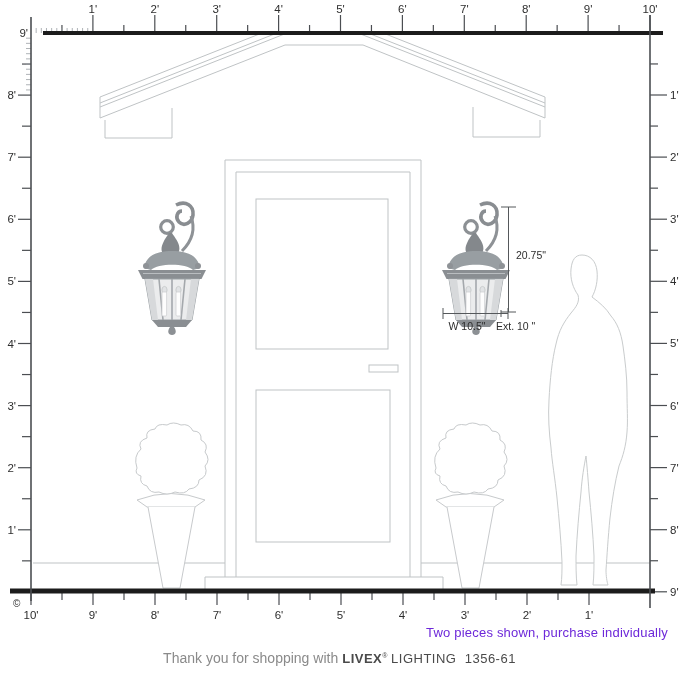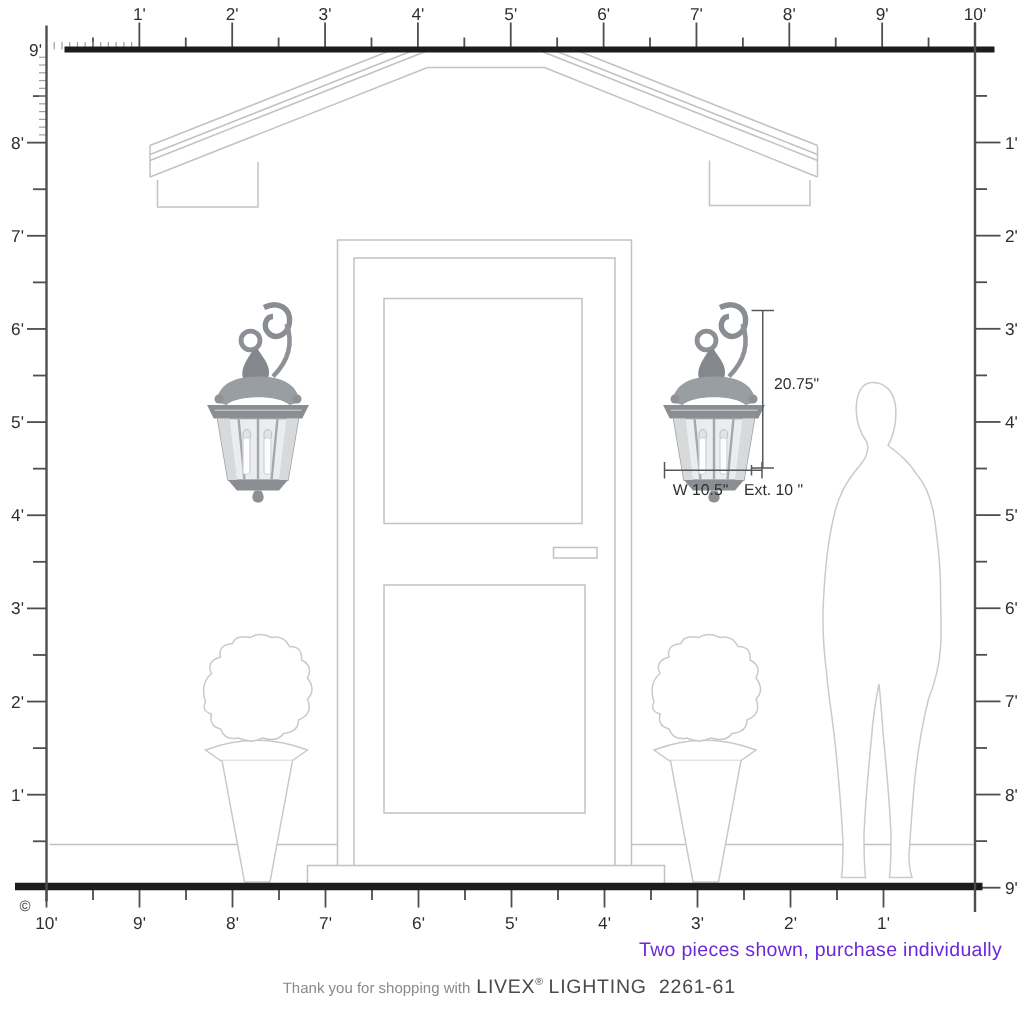--- a/index.html
+++ b/index.html
@@ -3,22 +3,22 @@
 <meta charset="utf-8">
 <style>
   html,body{margin:0;padding:0;background:#fff;}
   #stage{position:relative;width:679px;height:674px;background:#ffffff;overflow:hidden;
          font-family:"Liberation Sans",sans-serif;}
   #stage svg{position:absolute;left:0;top:0;}
   svg text{font-family:"Liberation Sans",sans-serif;fill:#2e2e2e;}
   .note{position:absolute;right:11px;top:625px;font-size:13px;color:#6d28d9;letter-spacing:.2px;}
   .footer{position:absolute;left:50%;transform:translateX(-50%);top:650px;white-space:nowrap;
           color:#4a4a4a;font-size:13px;}
-  .footer .small{font-size:10px;color:#8a8a8a;margin-right:4px;}
-  .footer .brand{font-weight:400;letter-spacing:.5px;}
+  .footer .small{font-size:14px;color:#8a8a8a;margin-right:4px;}
+  .footer .brand{font-weight:700;letter-spacing:.5px;}
   .footer sup{font-size:7px;vertical-align:super;}
   .footer .product{letter-spacing:.5px;white-space:pre;}
 </style>
 </head>
 <body>
 
 <div id="stage">
 
 <svg id="art" width="679" height="674" viewBox="0 0 679 674">
 
@@ -279,15 +279,15 @@
     <line x1="43" y1="33" x2="663" y2="33" stroke="#1c1c1c" stroke-width="4"></line>
     <line x1="10" y1="591" x2="655" y2="591" stroke="#1c1c1c" stroke-width="5"></line>
     <line x1="31" y1="17" x2="31" y2="601" stroke="#4b4e52" stroke-width="1.6"></line>
     <line x1="650" y1="15" x2="650" y2="608" stroke="#4b4e52" stroke-width="1.6"></line>
   </g>
 
   <text x="13" y="607" font-size="10" fill="#55585b">©</text>
 </svg>
 
 <div class="note">Two pieces shown, purchase individually</div>
-<div class="footer"><span class="small">Thank you for shopping with</span><span class="brand">LIVEX</span><sup>®</sup> <span class="product">LIGHTING  2261-61</span></div>
+<div class="footer"><span class="small">Thank you for shopping with</span><span class="brand">LIVEX</span><sup>®</sup> <span class="product">LIGHTING  1356-61</span></div>
 
 </div>
 
 </body></html>

